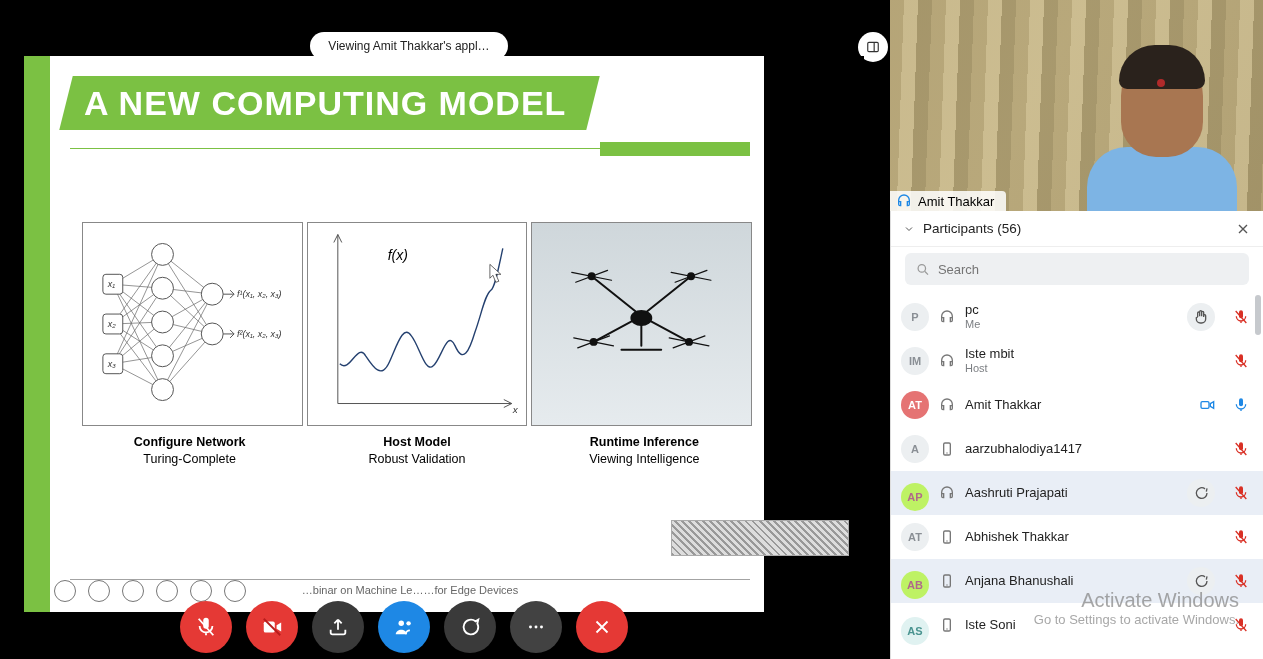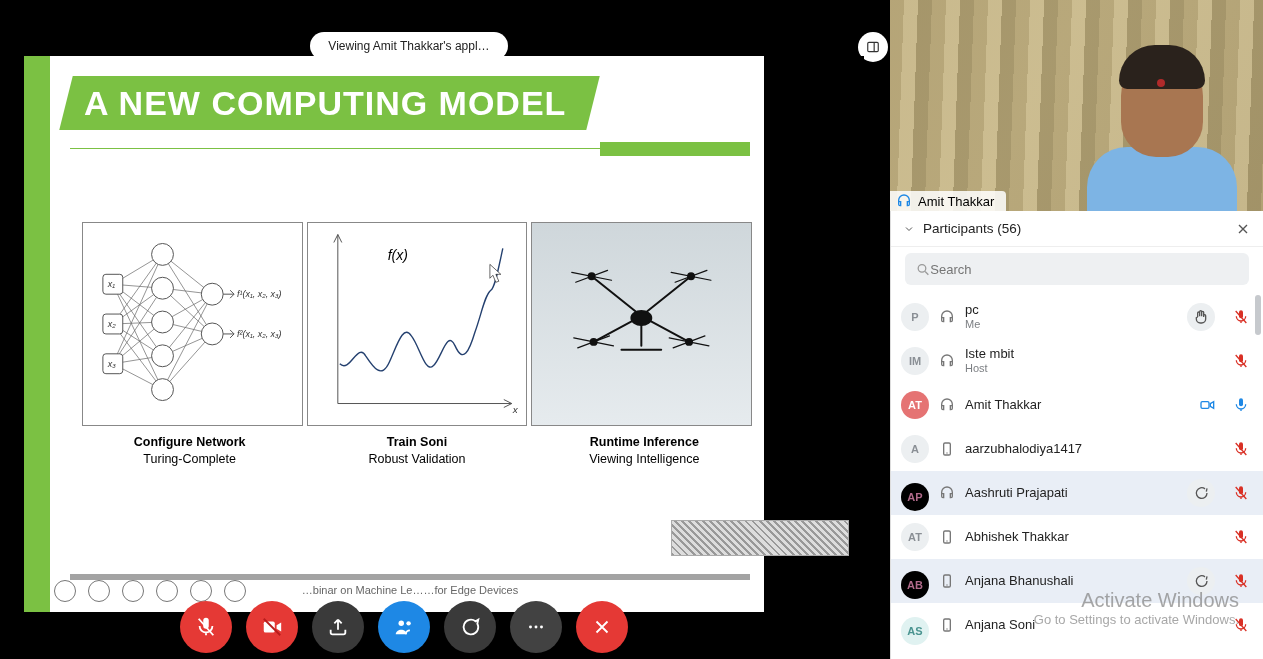--- a/index.html
+++ b/index.html
@@ -78,21 +78,21 @@
   }
   .labels-row .col { flex: 1; text-align: center; font-size: 12.5px; line-height: 1.35; }
   .labels-row .col b { font-weight: 700; }
   .hatch-box {
     position: absolute; top: 464px; left: 647px; width: 178px; height: 36px;
     background-image: repeating-linear-gradient(45deg,#999 0,#999 2px,#ddd 2px,#ddd 5px);
     border: 1px solid #aaa;
   }
   .slide-footer {
     position: absolute; bottom: 16px; left: 46px; width: 680px;
-    border-top: 6px solid #a3a3a3; text-align: center; font-size: 11px; color: #666;
+    border-top: 1px solid #a3a3a3; text-align: center; font-size: 11px; color: #666;
     padding-top: 4px;
   }
 
   
   .stage-controls {
     position: absolute; bottom: 10px; left: 30px; display: flex; gap: 12px;
     color: #777;
   }
   .stage-controls .c { width: 22px; height: 22px; border: 1.5px solid #777; border-radius: 50%; }
 
@@ -149,42 +149,42 @@
   }
   .panel-header {
     height: 36px; display: flex; align-items: center; padding: 0 12px;
     font-size: 13.5px; gap: 8px; color: #222;
     border-bottom: 1px solid #eee;
   }
   .chev { width: 12px; height: 12px; }
   .panel-close { margin-left: auto; color: #555; font-size: 16px; cursor: pointer; }
   .search-wrap { padding: 6px 14px 10px; }
   .search {
-    display: flex; align-items: center; 
+    display: flex; align-items: center; gap: 8px;
     background: #eef0f2; border-radius: 6px; height: 32px; padding: 0 10px;
     color: #888;
   }
   .search input {
     border: none; background: transparent; outline: none; width: 100%;
     font-size: 13px; color: #444;
   }
   .plist { flex: 1; overflow: hidden; position: relative; }
   .prow {
     display: flex; align-items: center; height: 44px; padding: 0 14px 0 10px;
     gap: 10px; font-size: 13px; color: #222;
   }
   .prow.sel { background: #e9eef6; }
   .avatar {
     width: 28px; height: 28px; border-radius: 50%;
     display: flex; align-items: center; justify-content: center;
     font-size: 11px; font-weight: 600;
   }
   .av-grey  { background: #eceff1; color: #8a8f95; }
   .av-red   { background: #e57373; color: #fff; }
-  .av-pink  { background: #000000; color: #b06a8a; margin-top: 8px; }
+  .av-pink  { background: #bef264; color: #b06a8a; margin-top: 8px; }
   .av-teal  { background: #e0f2f1; color: #4a9490; margin-top: 12px; }
   .sub { font-size: 11px; color: #7c7f83; }
   .namecol { display: flex; flex-direction: column; line-height: 1.15; }
   .spacer { margin-left: auto; }
   .pill-btn {
     width: 28px; height: 28px; border-radius: 50%; background: #eceff1;
     display: flex; align-items: center; justify-content: center; color: #555;
   }
   .mic-off { color: #d93025; }
   .mic-on  { color: #1e88e5; }
@@ -344,21 +344,21 @@
           </g>
         </svg>
       </div>
     </div>
 
     <div class="labels-row">
       <div class="col">
         <b>Configure Network</b><br><span>Turing-Complete</span>
       </div>
       <div class="col">
-        <b>Train Soni</b><br><span>Robust Validation</span>
+        <b>Host Model</b><br><span>Robust Validation</span>
       </div>
       <div class="col">
         <b>Runtime Inference</b><br><span>Viewing Intelligence</span>
       </div>
     </div>
 
     <div class="hatch-box"></div>
     <div class="slide-footer">
       <span>…binar on Machine Le……for Edge Devices</span>
     </div>
@@ -623,21 +623,21 @@
       </div>
       <div class="prow">
         <div class="avatar av-teal">AS</div>
         <span class="dev-icon">
           <svg class="ico" viewBox="0 0 24 24">
             <rect x="7" y="3" width="10" height="18" rx="2" fill="none" stroke="#777" stroke-width="2"></rect>
             <circle cx="12" cy="18" r="1" fill="#777"></circle>
           </svg>
         </span>
         <div class="namecol">
-          <span>Anjana Soni</span>
+          <span>Iste Soni</span>
         </div>
         <span class="spacer"></span>
         <span class="mic-off" style="margin-left:8px">
           <svg class="ico" viewBox="0 0 24 24">
             <path fill="#d93025" d="M12 14a3 3 0 0 0 3-3V5a3 3 0 0 0-6 0v6a3 3 0 0 0 3 3z"></path>
             <path fill="none" stroke="#d93025" stroke-width="2" d="M5 11a7 7 0 0 0 14 0M12 18v3"></path>
             <line x1="4" y1="3" x2="20" y2="21" stroke="#d93025" stroke-width="2"></line>
           </svg>
         </span>
       </div>

